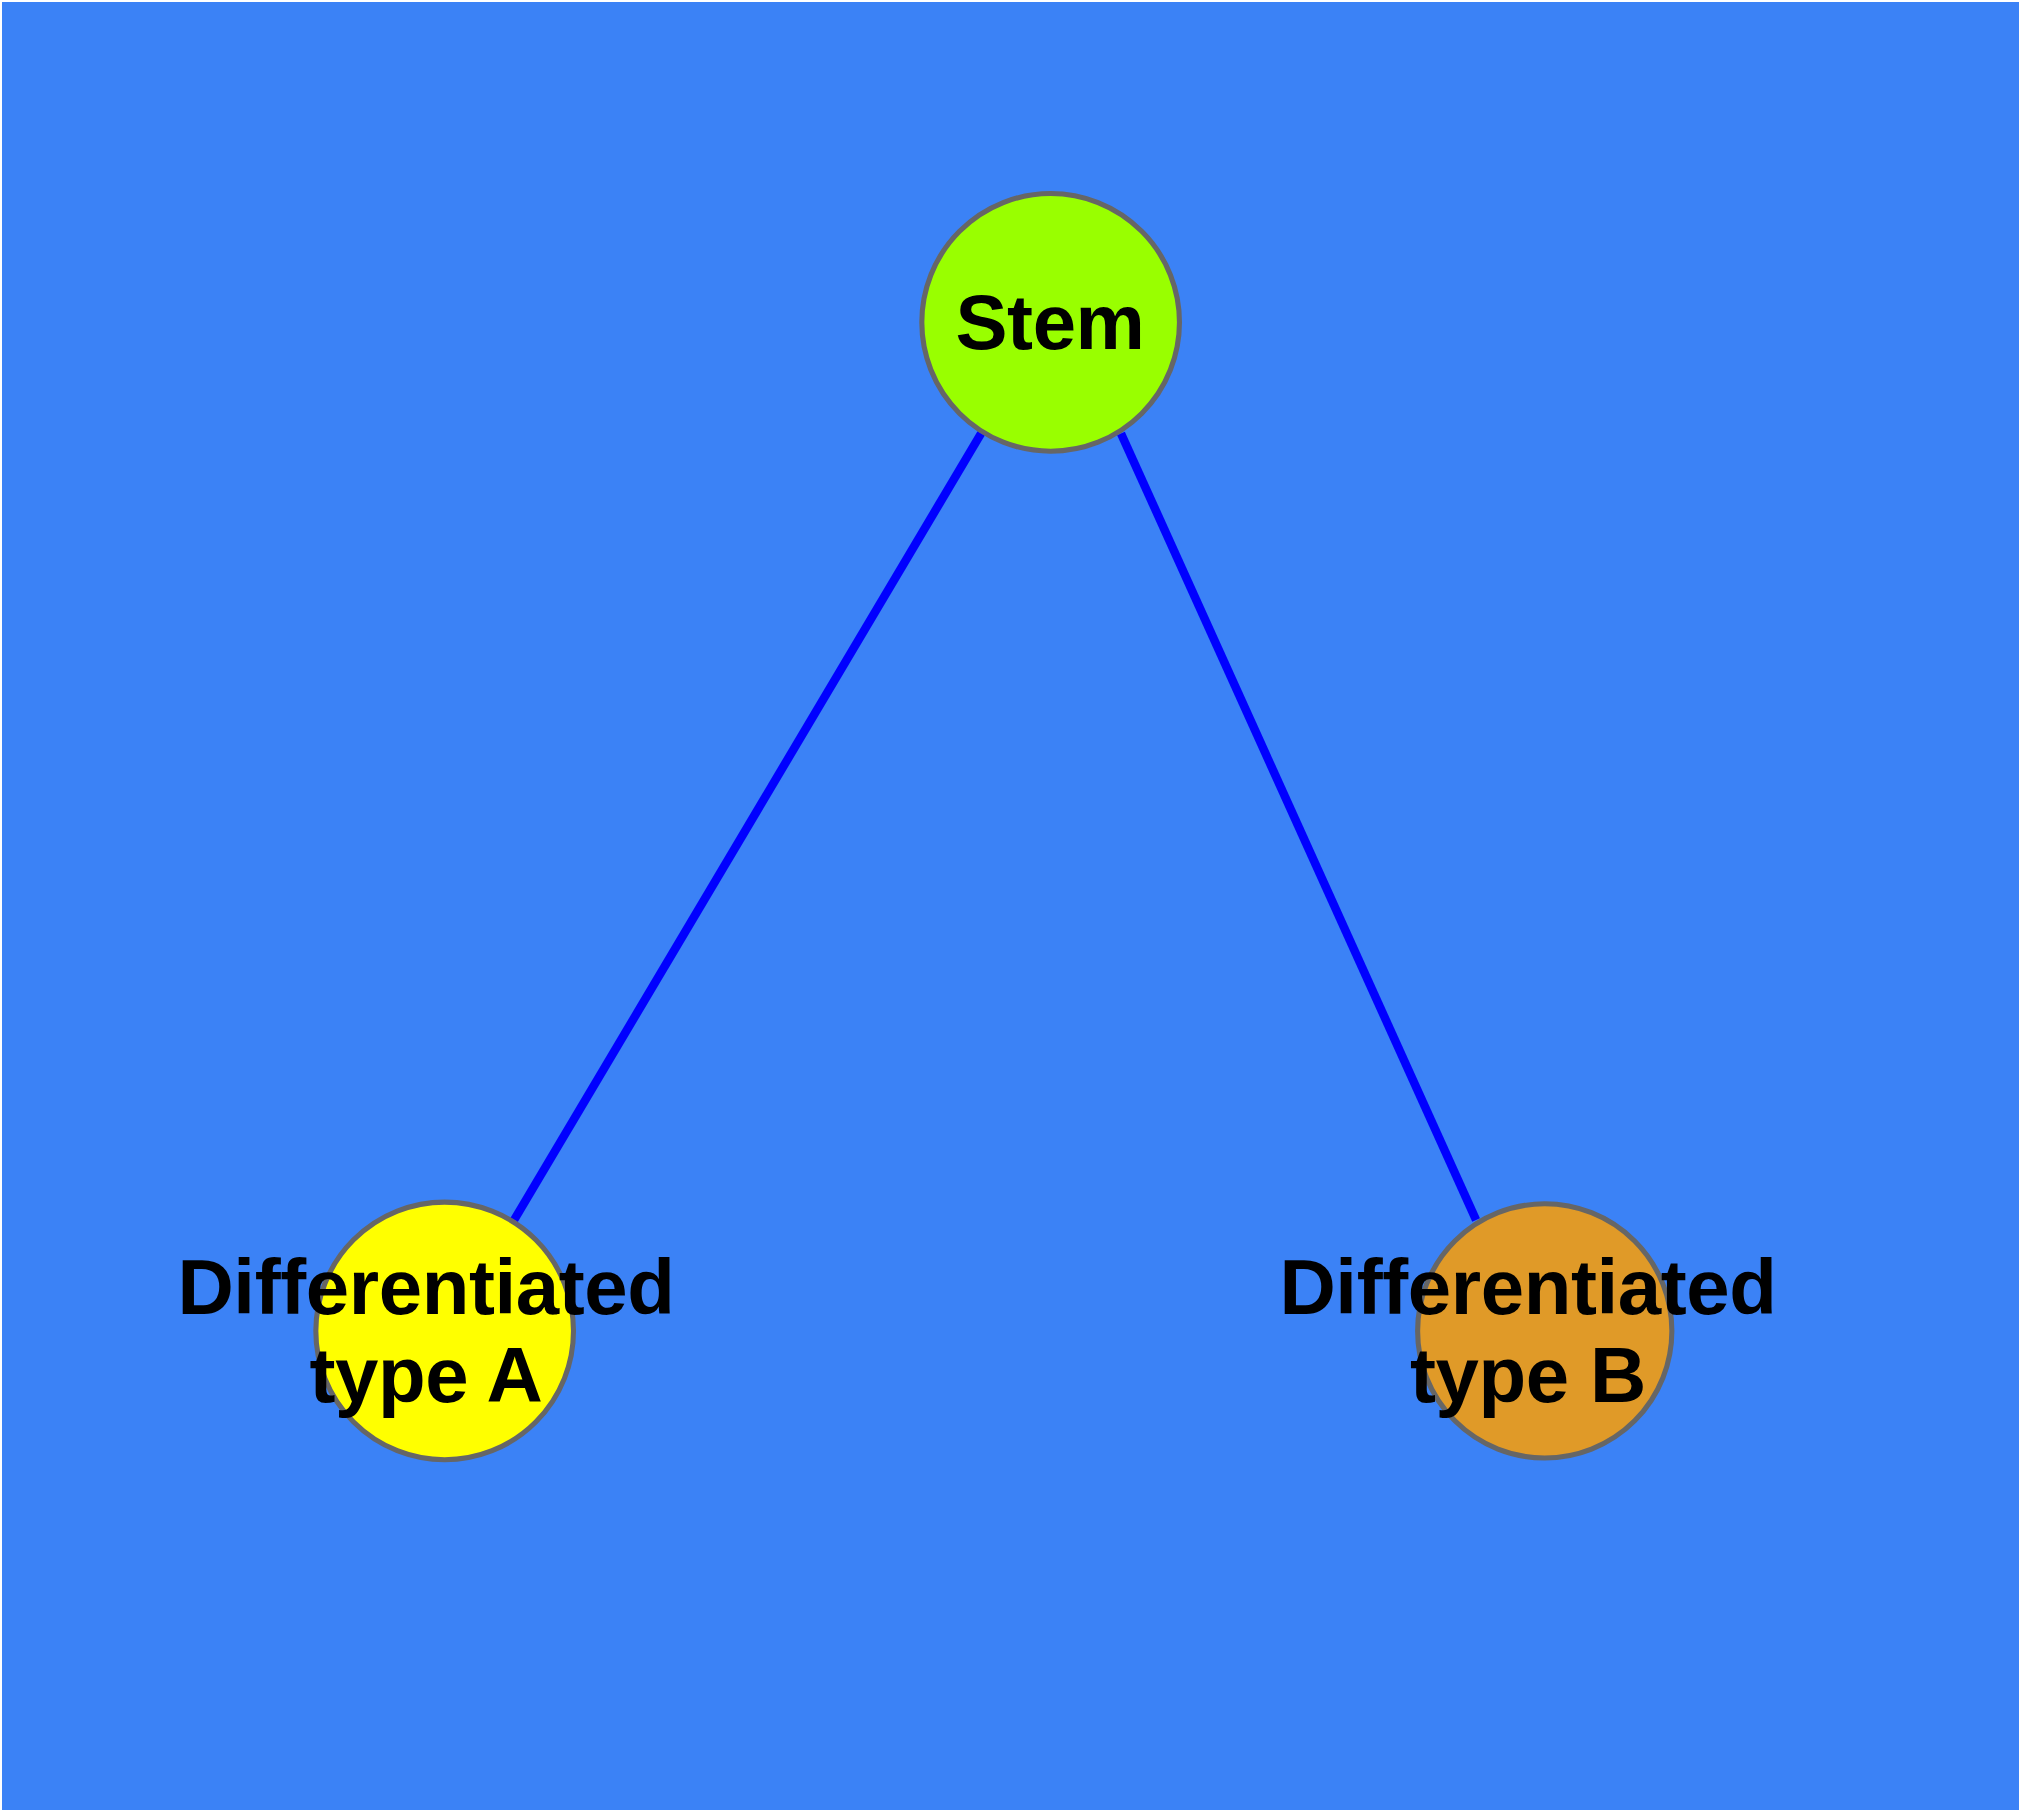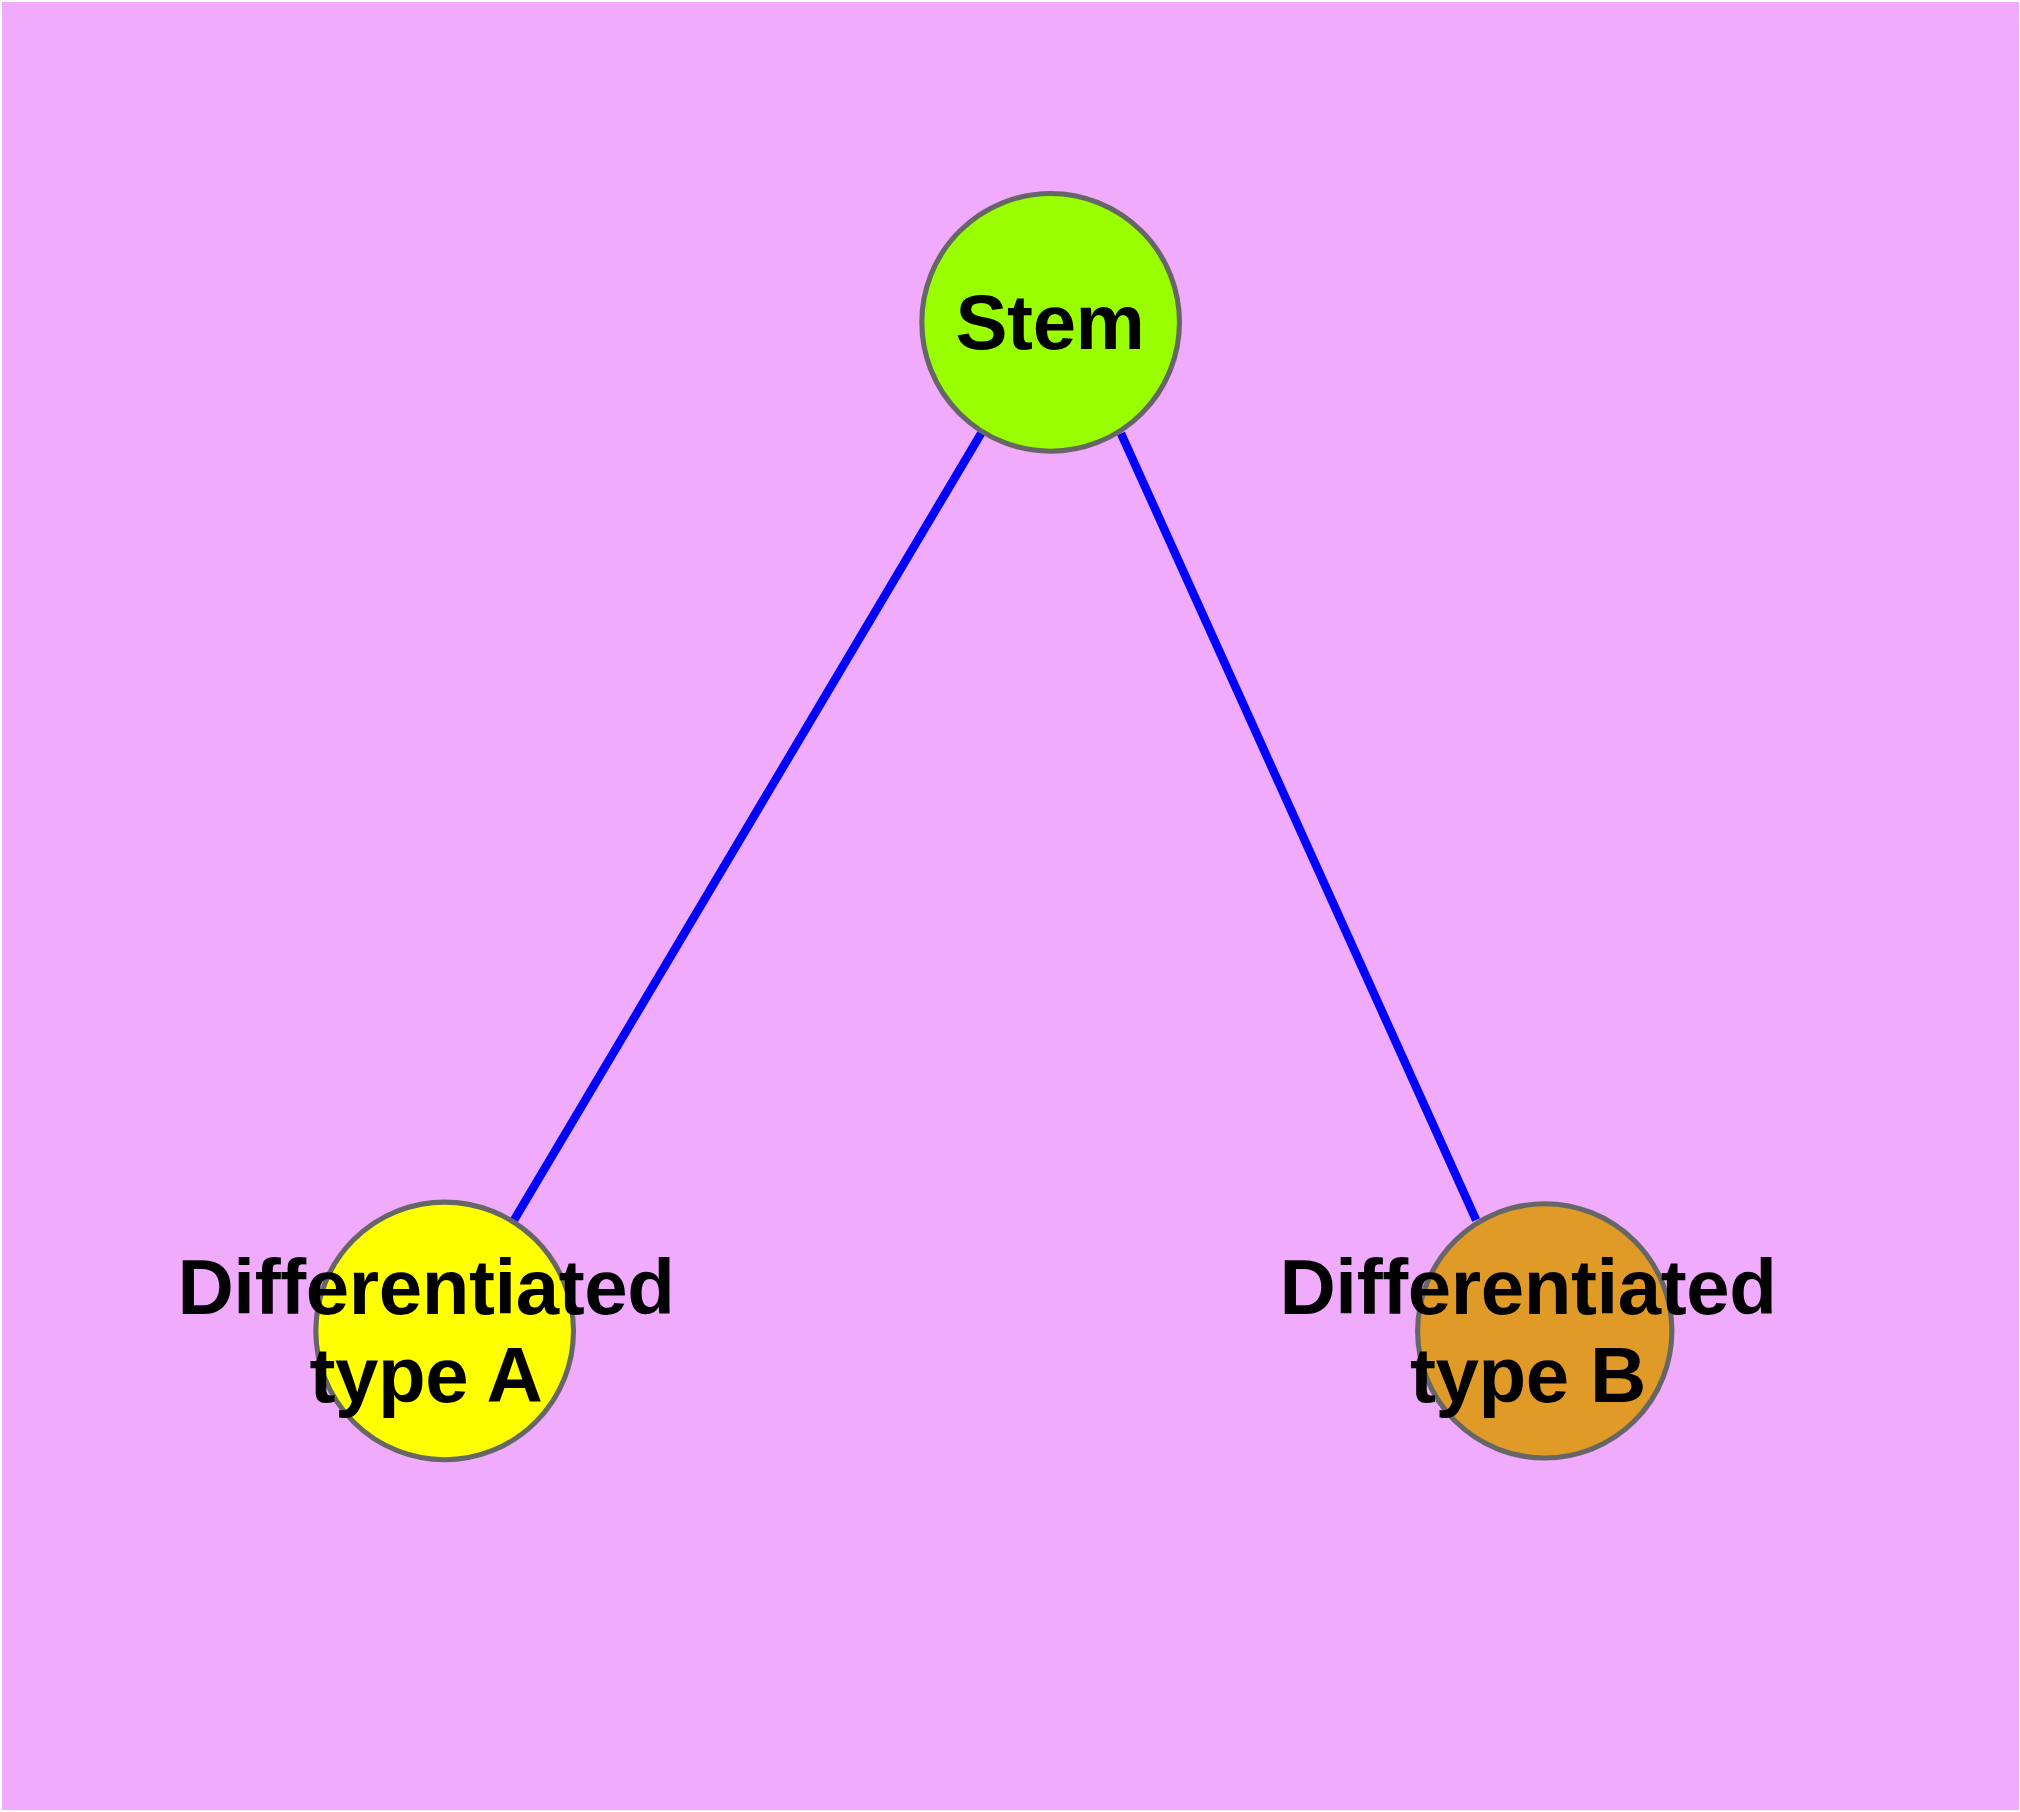--- a/index.html
+++ b/index.html
@@ -11,21 +11,21 @@
   body {
     width: 2021px;
     height: 1812px;
     overflow: hidden;
     font-family: "Liberation Sans", sans-serif;
   }
   #graph-canvas {
     position: relative;
     width: 2021px;
     height: 1812px;
-    background: #f0abfc;
+    background: #3b82f6;
     box-sizing: border-box;
     border: 2.5px solid #ffffff;
   }
   #graph-svg {
     position: absolute;
     top: 0;
     left: 0;
     width: 2021px;
     height: 1812px;
     display: block;

